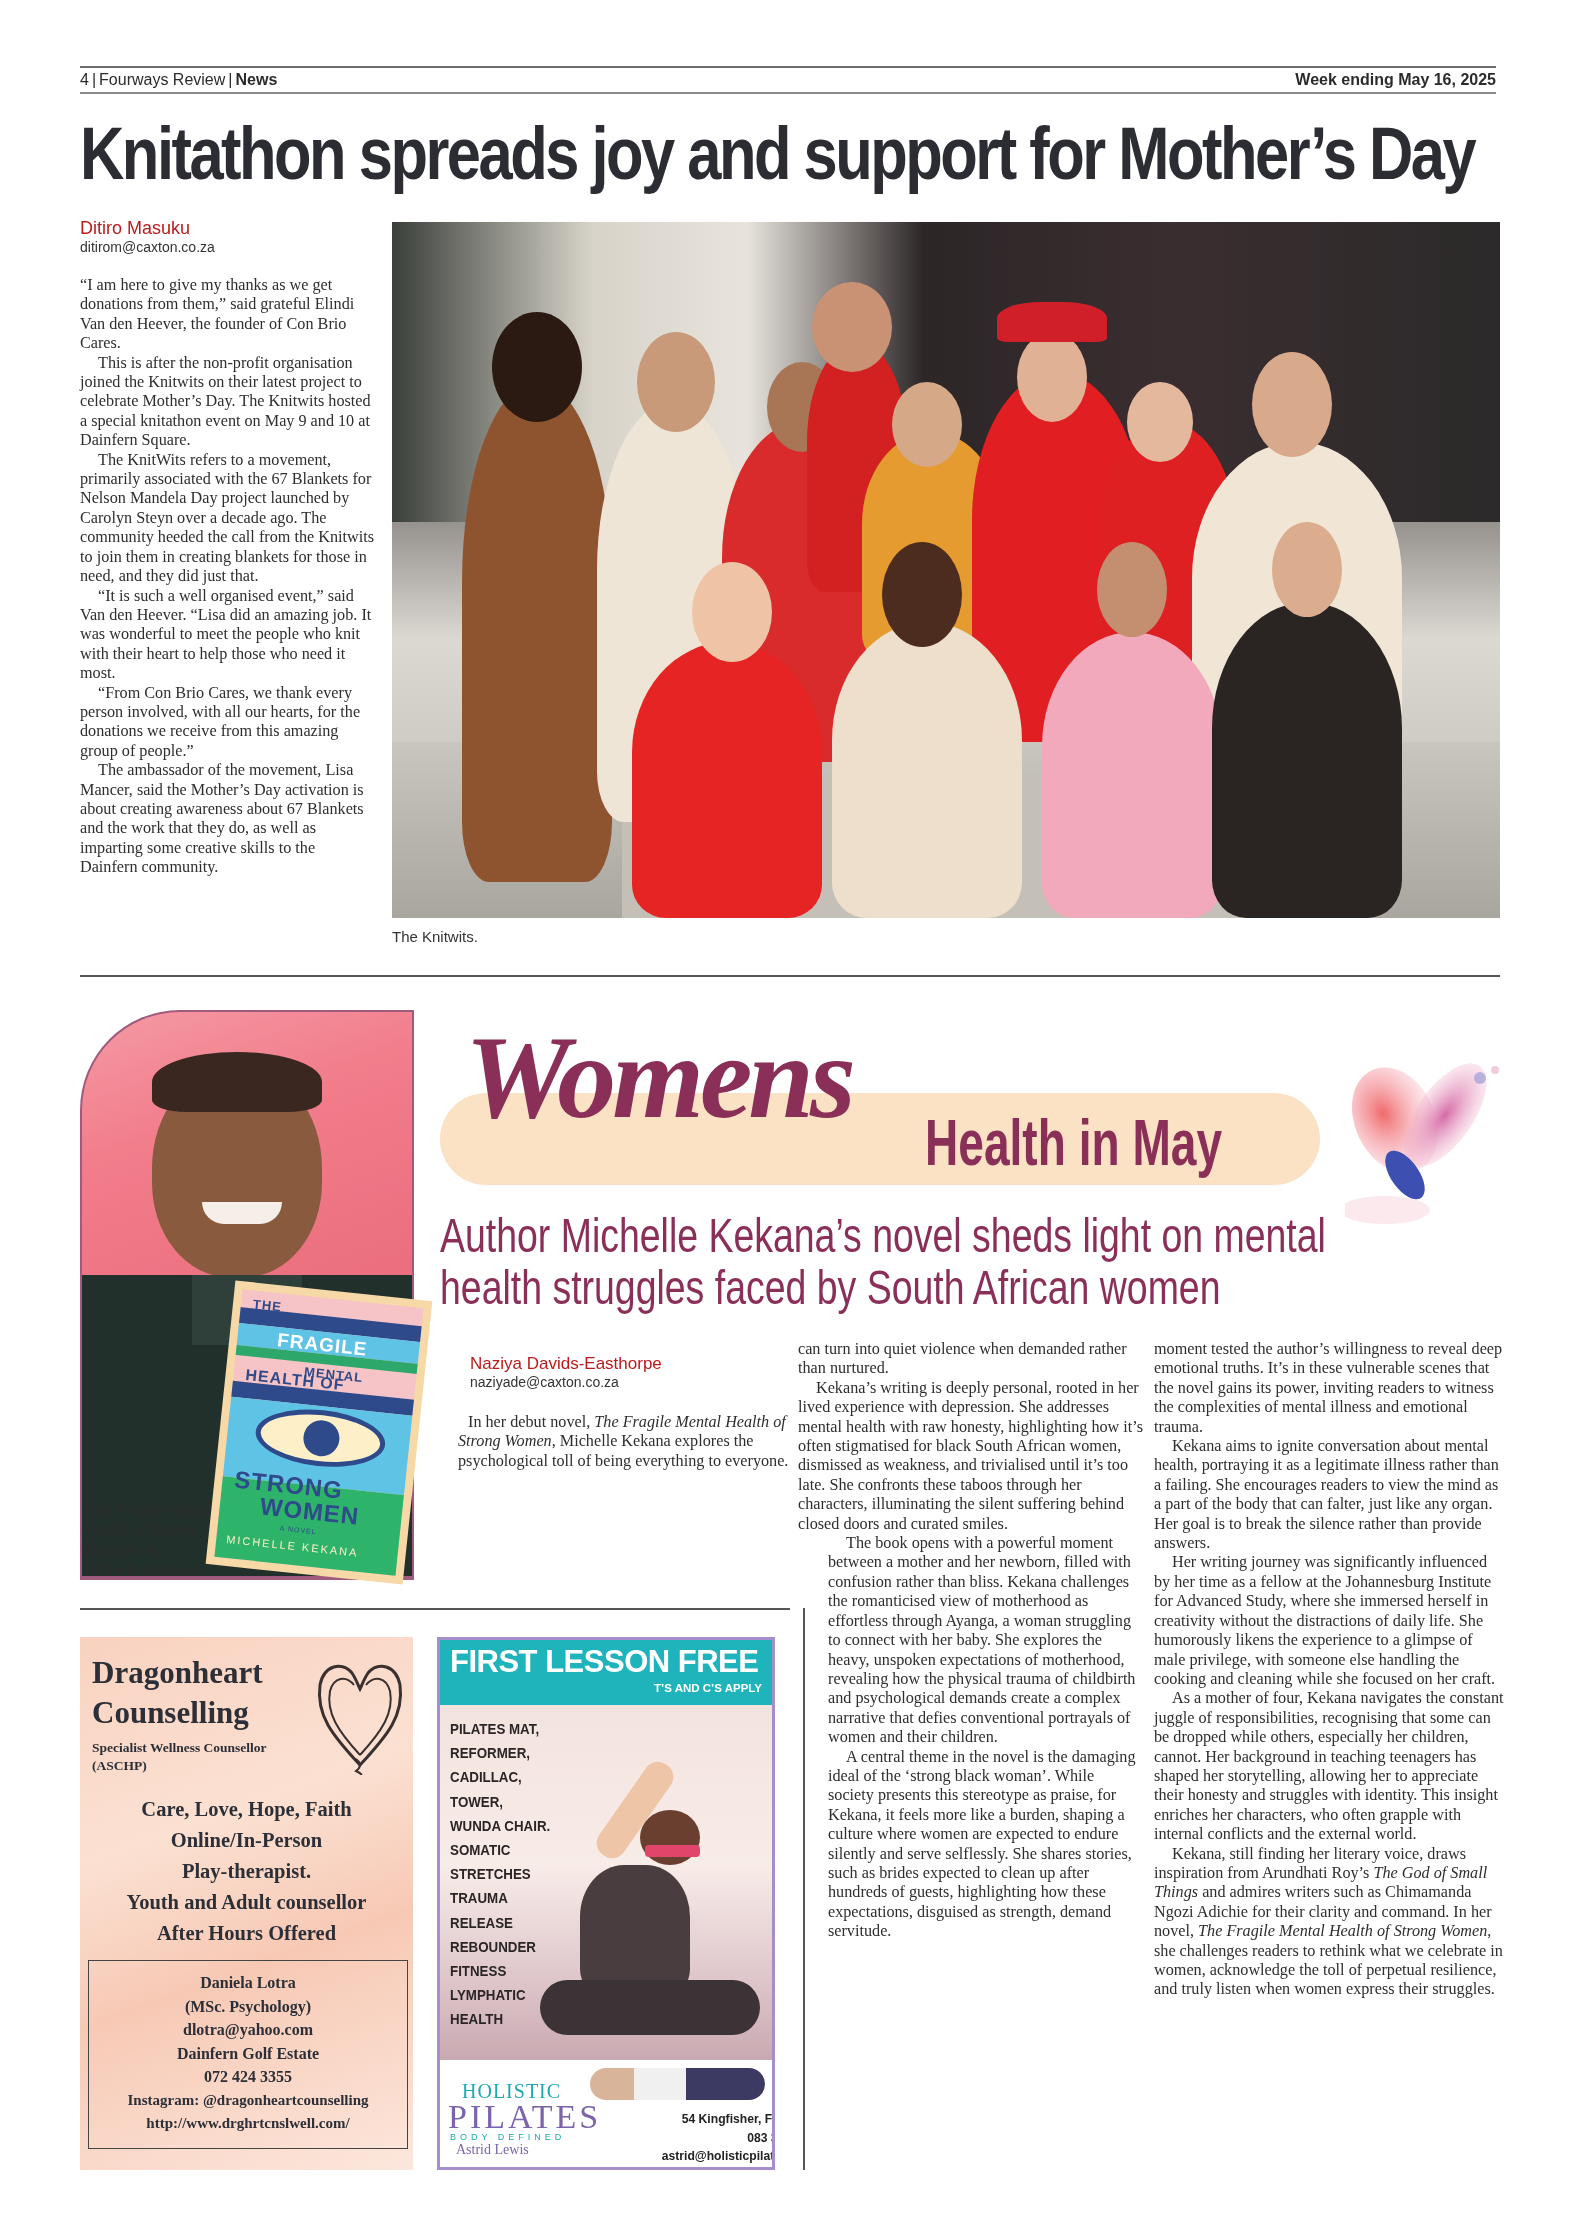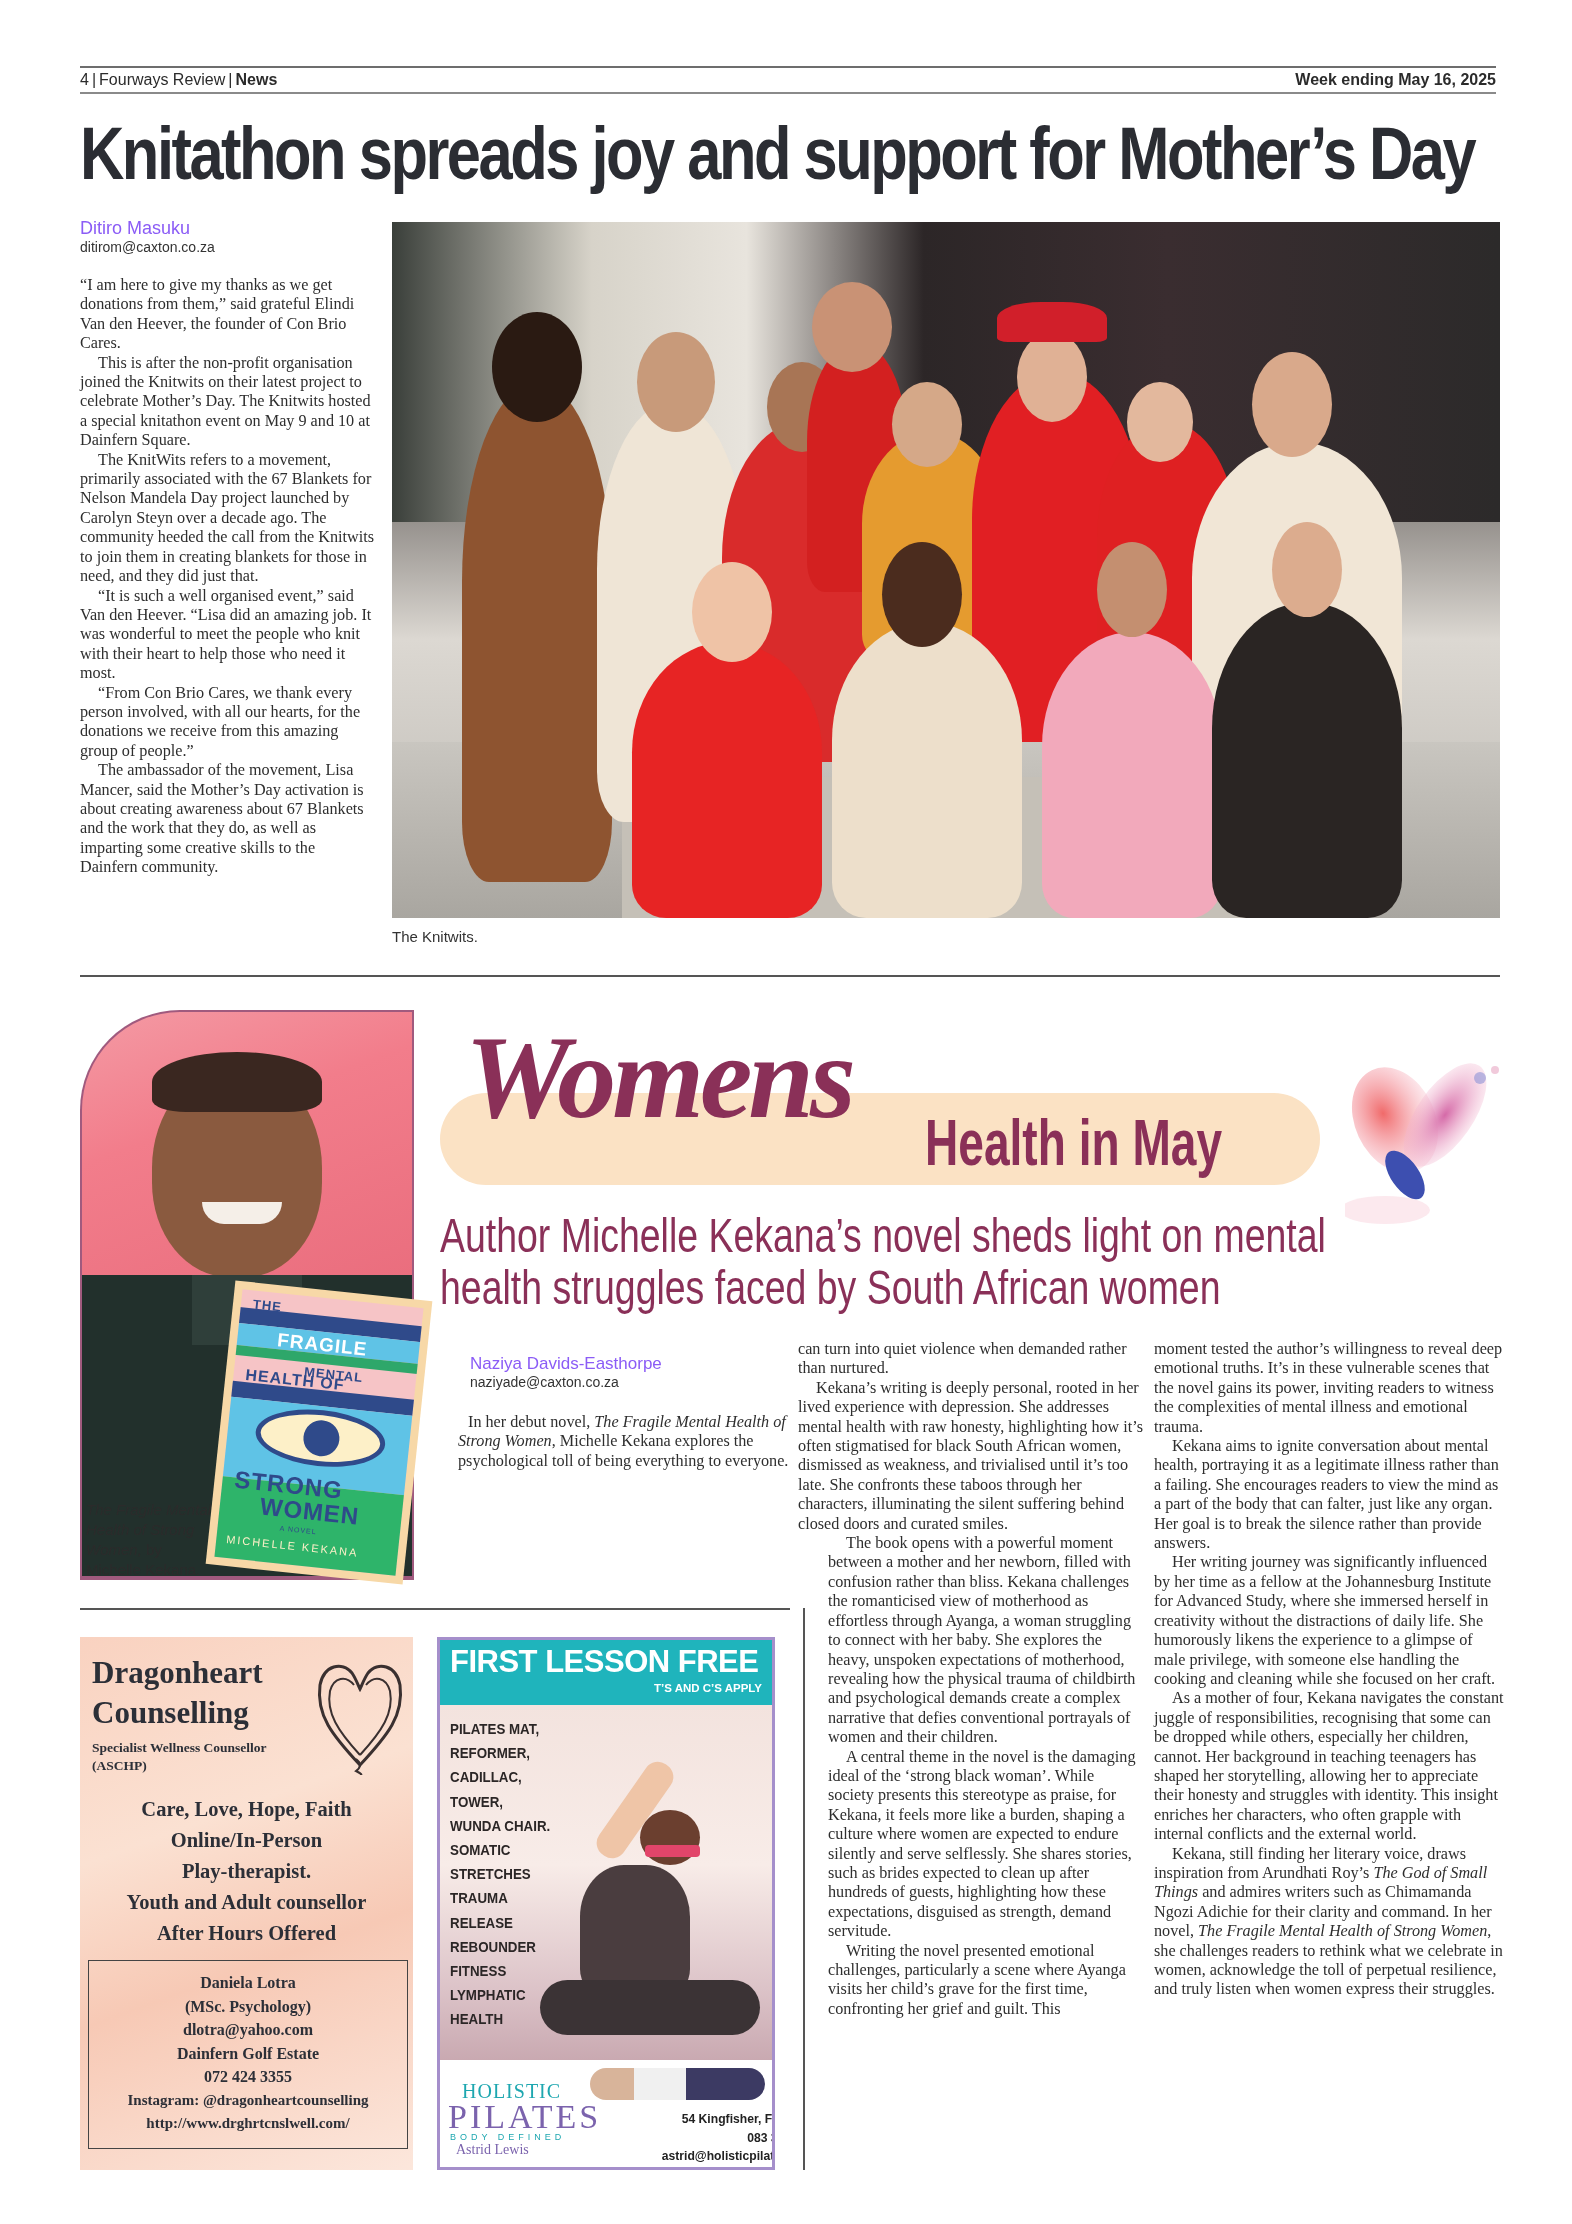--- a/index.html
+++ b/index.html
@@ -13,21 +13,21 @@
   .folio-rule-bottom { left: 80px; top: 92px; width: 1416px; height: 2px; background: #8a8a8a; }
   .folio { left: 80px; top: 69px; width: 1416px; height: 30px; font-family: "Liberation Sans", sans-serif; font-size: 16px; line-height: 22px; color: #2b2b2b; display: flex; justify-content: space-between; transform-origin: left center; }
   .folio .left span { font-stretch: condensed; }
   .folio .left b, .folio .right { font-weight: bold; }
   .folio .sep { padding: 0 3px; }
 
   
   .headline { left: 80px; top: 112px; width: 1420px; font-family: "Liberation Sans", sans-serif; font-weight: bold; font-size: 74px; line-height: 84px; color: #2b2d33; letter-spacing: -3px; transform: scaleX(0.83); transform-origin: left top; white-space: nowrap; }
 
   
-  .byline-name { font-family: "Liberation Sans", sans-serif; font-size: 18px; color: #8b5cf6; }
+  .byline-name { font-family: "Liberation Sans", sans-serif; font-size: 18px; color: #b91c1c; }
   .byline-email { font-family: "Liberation Sans", sans-serif; font-size: 14px; color: #333; }
 
   .body-text { font-family: "Liberation Serif", serif; font-size: 16.2px; line-height: 19.4px; color: #2e2e2e; }
   .body-text p { text-indent: 18px; }
   .body-text p.noindent { text-indent: 0; }
 
   
   .photo { left: 392px; top: 222px; width: 1108px; height: 696px; overflow: hidden;
     background:
       radial-gradient(ellipse 90px 120px at 330px 300px, #3b2a22 0 60%, transparent 61%),
@@ -230,21 +230,20 @@
 
 <div class="abs body-text col-a">
   <p style="padding-left:18px; text-indent:10px;"><span>In her debut novel, </span><i>The Fragile Mental Health of Strong Women</i><span>, Michelle Kekana explores the psychological toll of being everything to everyone.</span></p>
 </div>
 
 <div class="abs body-text col-b">
   <p class="noindent">can turn into quiet violence when demanded rather than nurtured.</p>
   <p>Kekana’s writing is deeply personal, rooted in her lived experience with depression. She addresses mental health with raw honesty, highlighting how it’s often stigmatised for black South African women, dismissed as weakness, and trivialised until it’s too late. She confronts these taboos through her characters, illuminating the silent suffering behind closed doors and curated smiles.</p>
   <p style="padding-left:30px; text-indent:18px;">The book opens with a powerful moment between a mother and her newborn, filled with confusion rather than bliss. Kekana challenges the romanticised view of motherhood as effortless through Ayanga, a woman struggling to connect with her baby. She explores the heavy, unspoken expectations of motherhood, revealing how the physical trauma of childbirth and psychological demands create a complex narrative that defies conventional portrayals of women and their children.</p>
   <p style="padding-left:30px;">A central theme in the novel is the damaging ideal of the ‘strong black woman’. While society presents this stereotype as praise, for Kekana, it feels more like a burden, shaping a culture where women are expected to endure silently and serve selflessly. She shares stories, such as brides expected to clean up after hundreds of guests, highlighting how these expectations, disguised as strength, demand servitude.</p>
-  <p style="padding-left:30px;">Writing the novel presented emotional challenges, particularly a scene where Ayanga visits her child’s grave for the first time, confronting her grief and guilt. This</p>
 </div>
 
 <div class="abs body-text col-c">
   <p class="noindent"><span>moment tested the author’s willingness to reveal deep emotional truths. It’s in these vulnerable scenes that the novel gains its power, inviting readers to witness the complexities of mental illness and emotional trauma.</span></p>
   <p><span>Kekana aims to ignite conversation about mental health, portraying it as a legitimate illness rather than a failing. She encourages readers to view the mind as a part of the body that can falter, just like any organ. Her goal is to break the silence rather than provide answers.</span></p>
   <p><span>Her writing journey was significantly influenced by her time as a fellow at the Johannesburg Institute for Advanced Study, where she immersed herself in creativity without the distractions of daily life. She humorously likens the experience to a glimpse of male privilege, with someone else handling the cooking and cleaning while she focused on her craft.</span></p>
   <p><span>As a mother of four, Kekana navigates the constant juggle of responsibilities, recognising that some can be dropped while others, especially her children, cannot. Her background in teaching teenagers has shaped her storytelling, allowing her to appreciate their honesty and struggles with identity. This insight enriches her characters, who often grapple with internal conflicts and the external world.</span></p>
   <p><span>Kekana, still finding her literary voice, draws inspiration from Arundhati Roy’s </span><i>The God of Small Things</i><span> and admires writers such as Chimamanda Ngozi Adichie for their clarity and command. In her novel, </span><i>The Fragile Mental Health of Strong Women</i><span>, she challenges readers to rethink what we celebrate in women, acknowledge the toll of perpetual resilience, and truly listen when women express their struggles.</span></p>
 </div>
 

